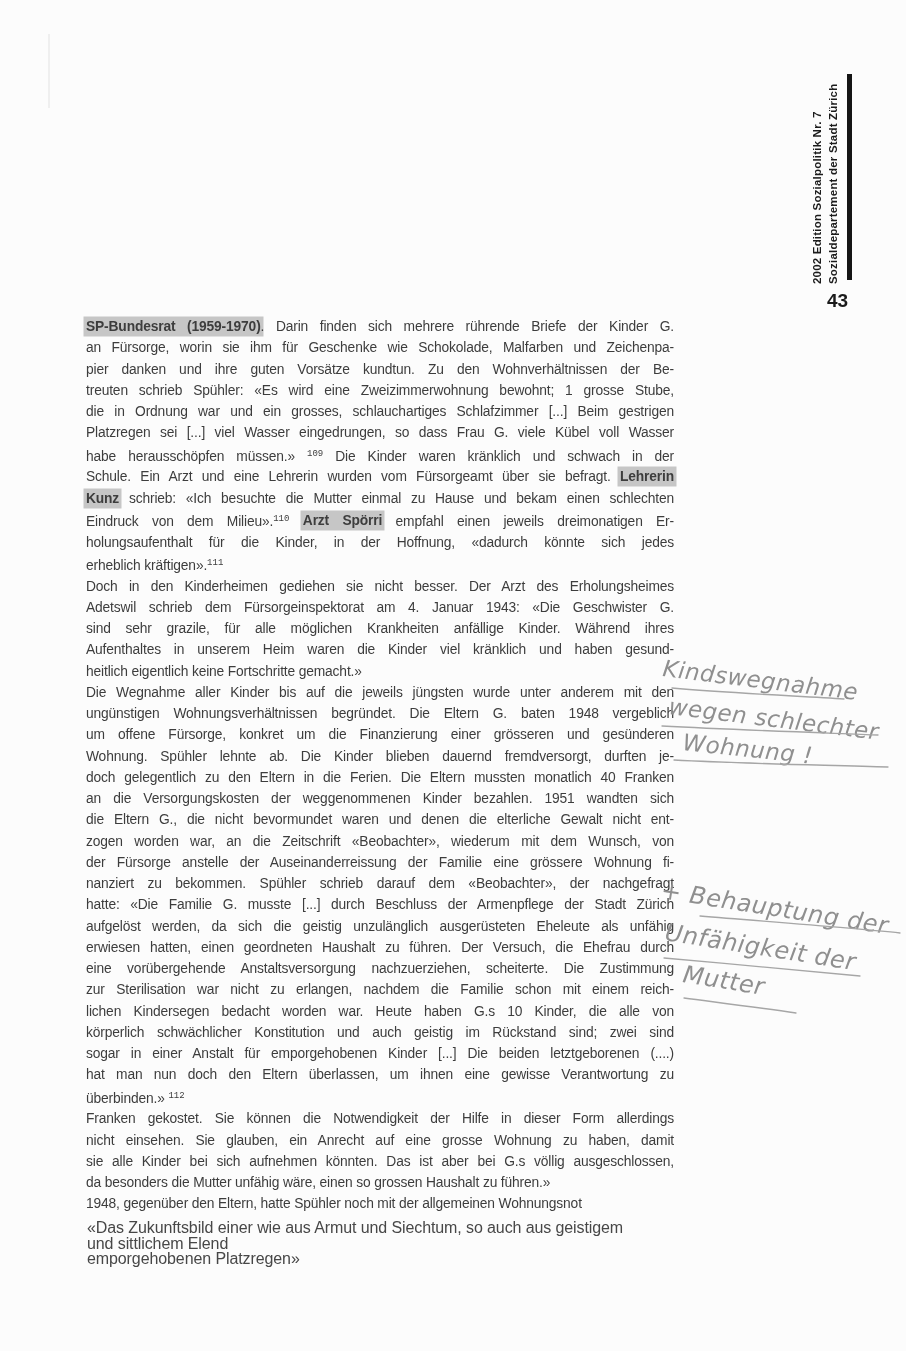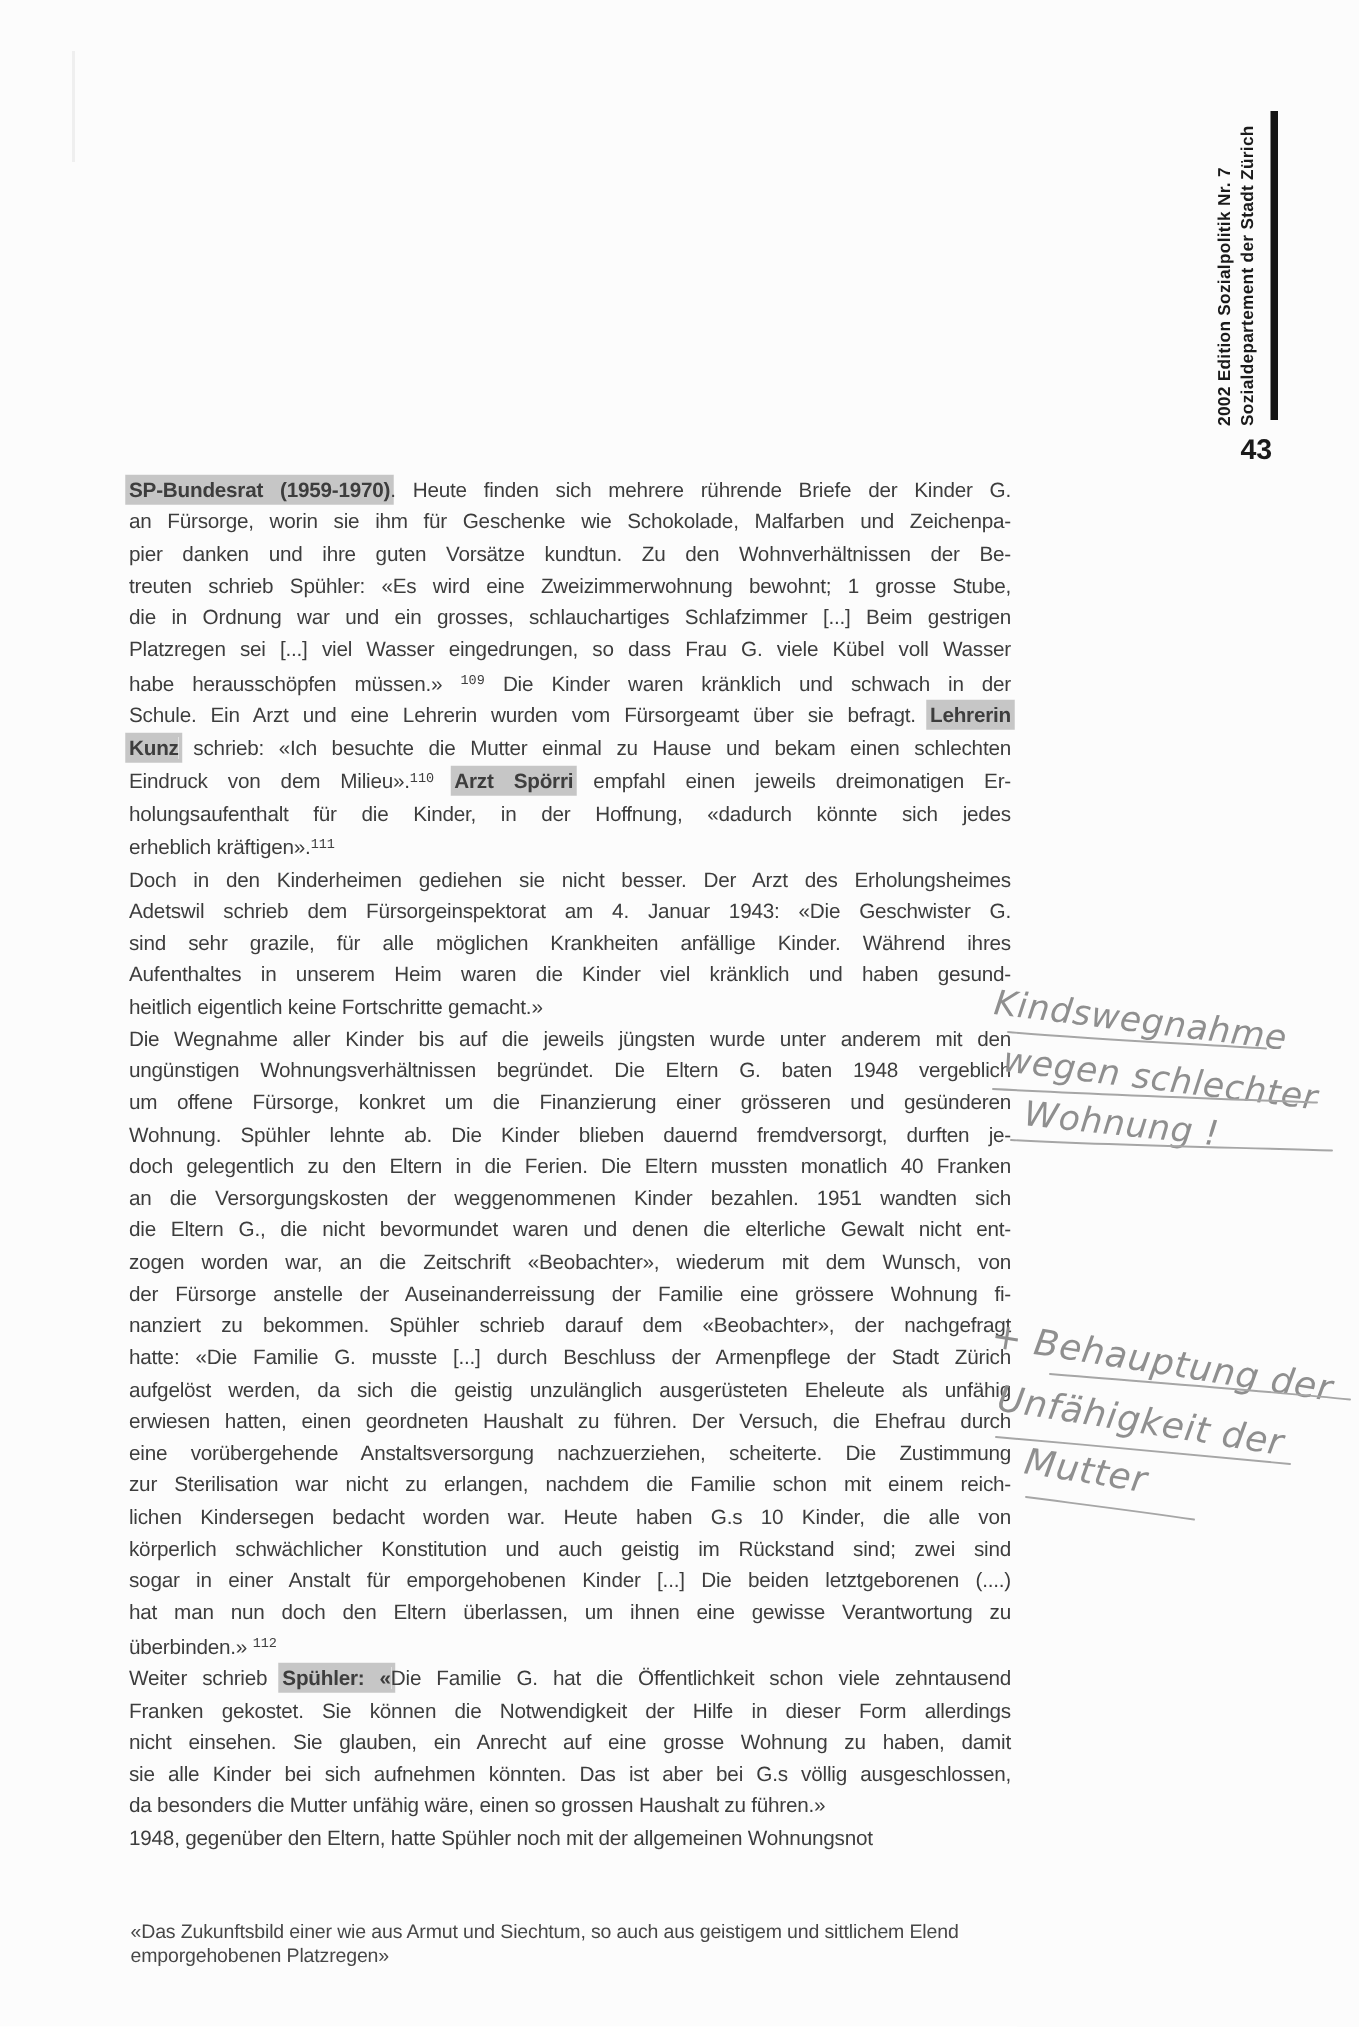--- a/index.html
+++ b/index.html
@@ -20,40 +20,40 @@
   
   .sidebar-rot{
     position:absolute;left:810px;top:72px;height:212px;
     writing-mode:vertical-rl;transform:rotate(180deg);
     font-weight:bold;font-size:11.5px;line-height:15.5px;
     color:#1b1b1b;letter-spacing:0.2px;white-space:nowrap;
   }
   .sidebar-bar{position:absolute;left:847px;top:74px;width:5px;height:206px;background:var(--bar,#151515);}
   .pagenum{position:absolute;left:827px;top:290px;font-weight:bold;font-size:19px;color:#1b1b1b;}
   
-  .footnote{position:absolute;left:87px;top:1280px;width:560px;font-size:13px;line-height:15.5px;color:#474747;letter-spacing:-0.1px;}
+  .footnote{position:absolute;left:87px;top:1220px;width:560px;font-size:16px;line-height:15.5px;color:#474747;letter-spacing:-0.1px;}
   
   .note{position:absolute;}
   .note svg{display:block;}
   .note text{
     fill:var(--pencil,#8f8f8f);font-style:italic;
     font-family:"DejaVu Sans",sans-serif;letter-spacing:0.5px;
   }
   .note path{stroke:#a6a6a6;stroke-width:1.3;fill:none;stroke-linecap:round;}
   .scanline{position:absolute;left:48px;top:34px;width:2px;height:74px;background:#efefef;}
 </style>
 </head>
 <body>
 
 <div class="page">
 
   <div class="scanline"></div>
 
   <div class="body-text">
-      <div class="jline"><span class="hl">SP-Bundesrat (1959-1970)</span><span>. Heute finden sich mehrere rührende Briefe der Kinder G.</span></div>
+      <div class="jline"><span class="hl">SP-Bundesrat (1959-1970)</span><span>. Darin finden sich mehrere rührende Briefe der Kinder G.</span></div>
       <div class="jline"><span>an Fürsorge, worin sie ihm für Geschenke wie Schokolade, Malfarben und Zeichenpa-</span></div>
       <div class="jline"><span>pier danken und ihre guten Vorsätze kundtun. Zu den Wohnverhältnissen der Be-</span></div>
       <div class="jline"><span>treuten schrieb Spühler: «Es wird eine Zweizimmerwohnung bewohnt; 1 grosse Stube,</span></div>
       <div class="jline"><span>die in Ordnung war und ein grosses, schlauchartiges Schlafzimmer [...] Beim gestrigen</span></div>
       <div class="jline"><span>Platzregen sei [...] viel Wasser eingedrungen, so dass Frau G. viele Kübel voll Wasser</span></div>
       <div class="jline"><span>habe herausschöpfen müssen.» </span><span class="sup">109</span><span> Die Kinder waren kränklich und schwach in der</span></div>
       <div class="jline"><span>Schule. Ein Arzt und eine Lehrerin wurden vom Fürsorgeamt über sie befragt. </span><span class="hl">Lehrerin</span></div>
       <div class="jline"><span class="hl">Kunz</span><span> schrieb: «Ich besuchte die Mutter einmal zu Hause und bekam einen schlechten</span></div>
       <div class="jline"><span>Eindruck von dem Milieu».</span><span class="sup">110</span><span> </span><span class="hl">Arzt Spörri</span><span> empfahl einen jeweils dreimonatigen Er-</span></div>
       <div class="jline"><span>holungsaufenthalt für die Kinder, in der Hoffnung, «dadurch könnte sich jedes</span></div>
@@ -76,21 +76,20 @@
       <div class="jline"><span>hatte: «Die Familie G. musste [...] durch Beschluss der Armenpflege der Stadt Zürich</span></div>
       <div class="jline"><span>aufgelöst werden, da sich die geistig unzulänglich ausgerüsteten Eheleute als unfähig</span></div>
       <div class="jline"><span>erwiesen hatten, einen geordneten Haushalt zu führen. Der Versuch, die Ehefrau durch</span></div>
       <div class="jline"><span>eine vorübergehende Anstaltsversorgung nachzuerziehen, scheiterte. Die Zustimmung</span></div>
       <div class="jline"><span>zur Sterilisation war nicht zu erlangen, nachdem die Familie schon mit einem reich-</span></div>
       <div class="jline"><span>lichen Kindersegen bedacht worden war. Heute haben G.s 10 Kinder, die alle von</span></div>
       <div class="jline"><span>körperlich schwächlicher Konstitution und auch geistig im Rückstand sind; zwei sind</span></div>
       <div class="jline"><span>sogar in einer Anstalt für emporgehobenen Kinder [...] Die beiden letztgeborenen (....)</span></div>
       <div class="jline"><span>hat man nun doch den Eltern überlassen, um ihnen eine gewisse Verantwortung zu</span></div>
       <div class="jline last"><span>überbinden.» </span><span class="sup">112</span></div>
-      <div class="jline"><span>Weiter schrieb </span><span class="hl">Spühler: «</span><span>Die Familie G. hat die Öffentlichkeit schon viele zehntausend</span></div>
       <div class="jline"><span>Franken gekostet. Sie können die Notwendigkeit der Hilfe in dieser Form allerdings</span></div>
       <div class="jline"><span>nicht einsehen. Sie glauben, ein Anrecht auf eine grosse Wohnung zu haben, damit</span></div>
       <div class="jline"><span>sie alle Kinder bei sich aufnehmen könnten. Das ist aber bei G.s völlig ausgeschlossen,</span></div>
       <div class="jline last"><span>da besonders die Mutter unfähig wäre, einen so grossen Haushalt zu führen.»</span></div>
       <div class="jline last"><span>1948, gegenüber den Eltern, hatte Spühler noch mit der allgemeinen Wohnungsnot</span></div>
     </div>
 
   <div class="sidebar-rot">
     <div>2002 Edition Sozialpolitik Nr. 7</div>
     <div>Sozialdepartement der Stadt Zürich</div>

